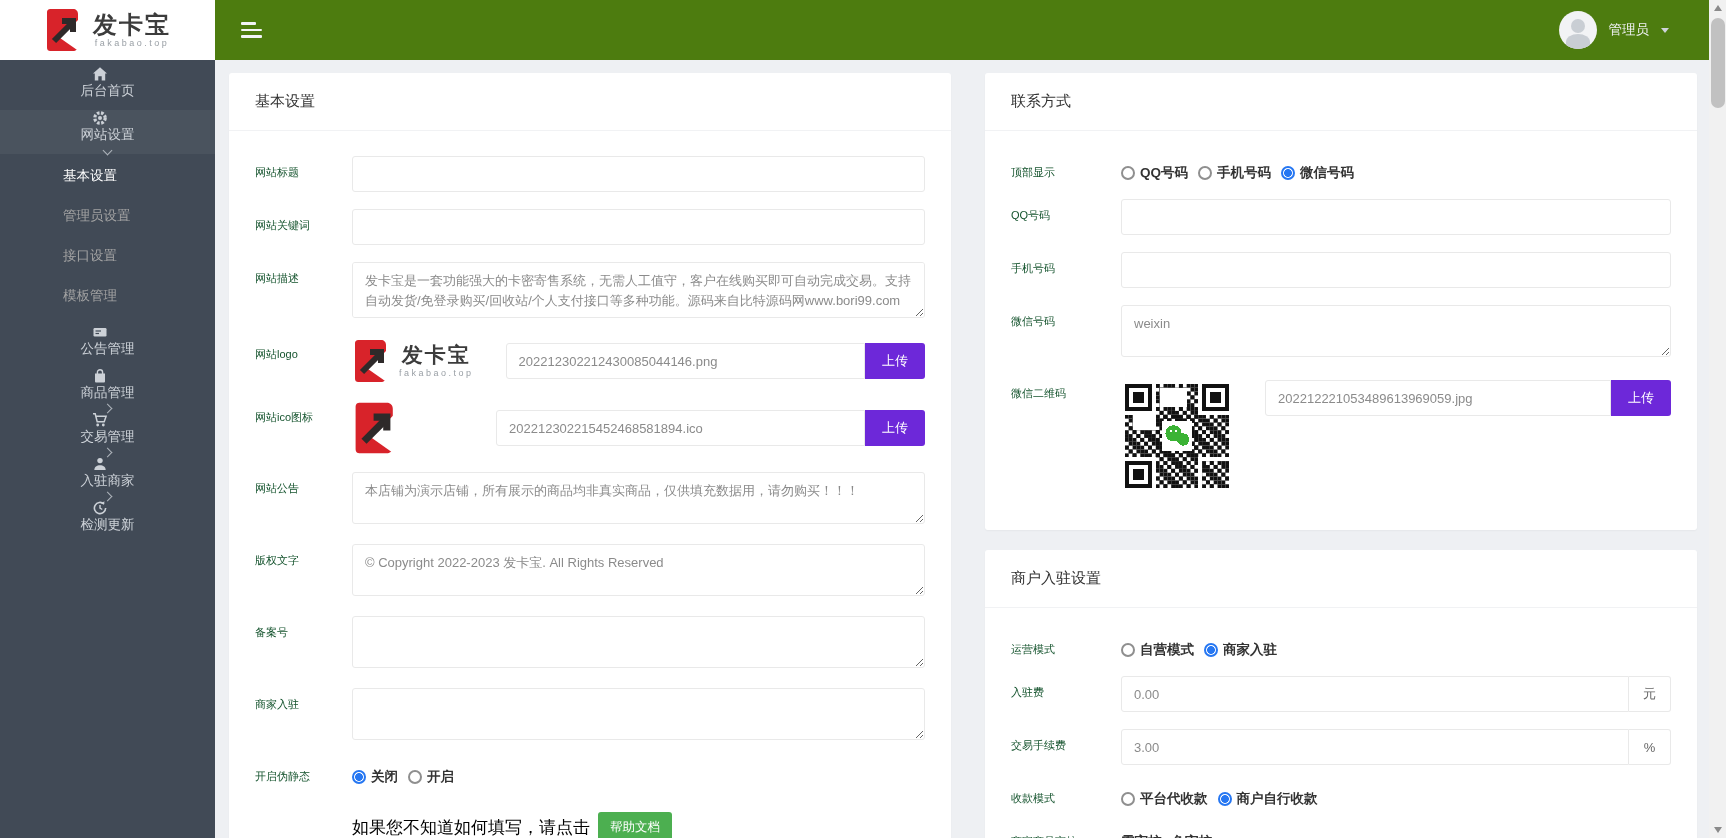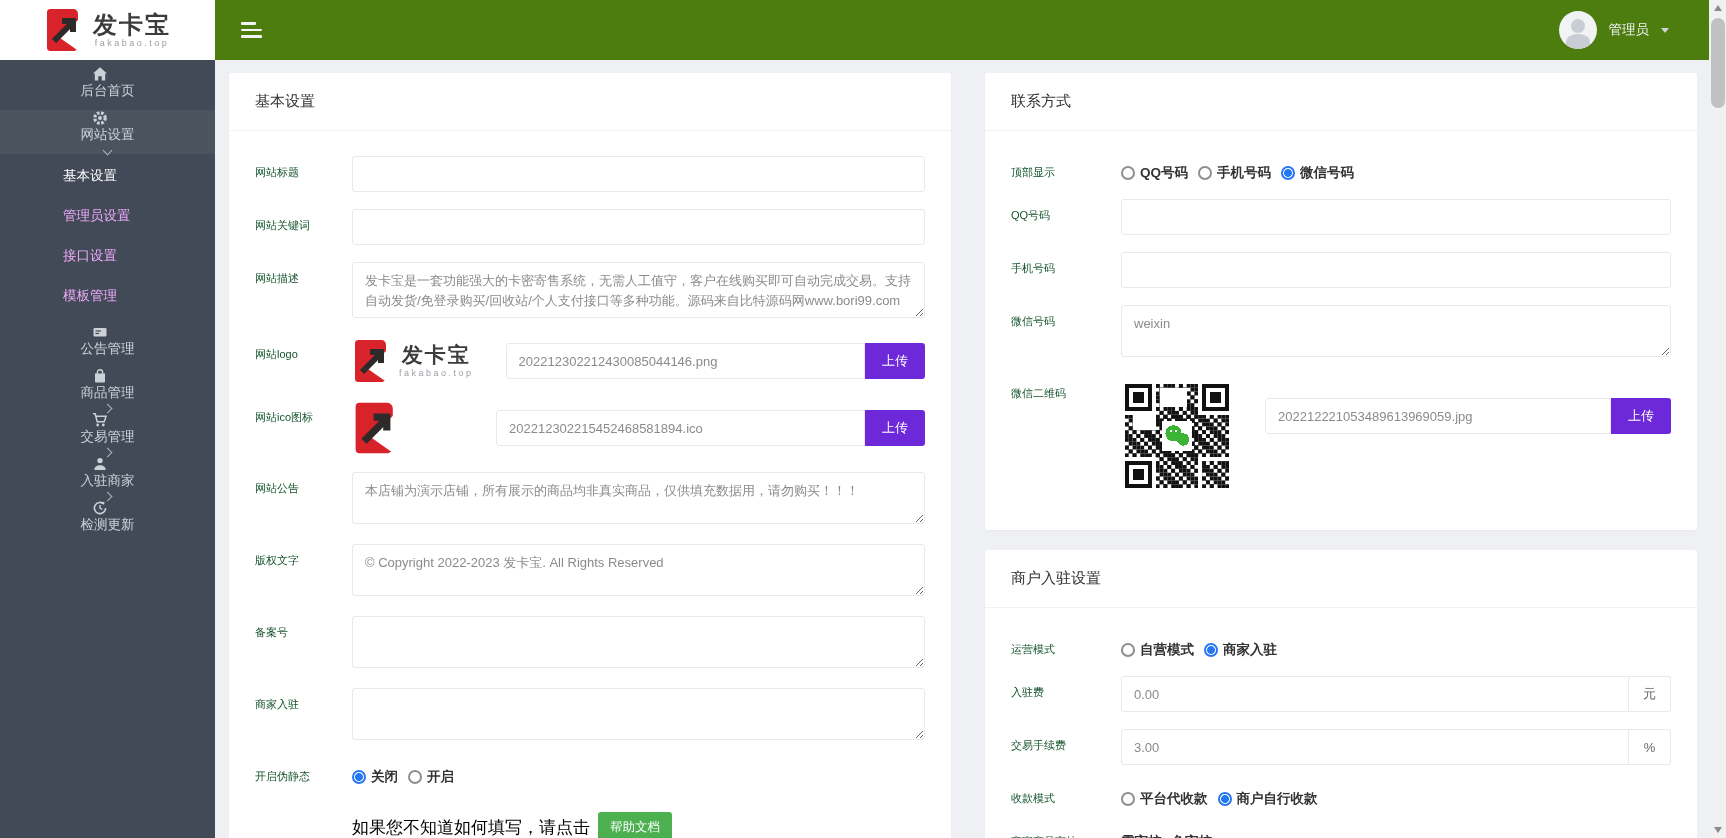--- a/index.html
+++ b/index.html
@@ -14,21 +14,21 @@
 .logo-domain { font-size:9px; color:#9aa0a6; letter-spacing:2.5px; margin-top:1px; }
 .nav { padding-top:6px; }
 .nav-item { height:44px; display:flex; align-items:center; padding:0 22px; color:#cdd2d8; cursor:pointer; font-size:13.5px; position:relative;flex-direction:column; }
 .nav-item .nav-ic { width:16px; height:16px; margin-right:15px; flex-shrink:0; display:inline-flex; }
 .nav-item.open { background:rgba(255,255,255,0.05); }
 .nav-item .spacer { flex:1; }
 .chev { width:7px; height:7px; border-right:1.6px solid #aeb4bb; border-bottom:1.6px solid #aeb4bb; display:inline-block; }
 .chev.right { transform:rotate(-45deg); }
 .chev.down { transform:rotate(45deg); margin-top:-3px; }
 .submenu { padding:2px 0 8px 0; }
-.sub-item { height:40px; line-height:40px; padding-left:63px; color:#f0abfc; cursor:pointer; font-size:13.5px; }
+.sub-item { height:40px; line-height:40px; padding-left:63px; color:#a3a3a3; cursor:pointer; font-size:13.5px; }
 .sub-item.active { color:#ffffff; }
 
 
 .topbar { position:absolute; left:215px; top:0; right:17px; height:60px; background:#4d7c0f; display:flex; align-items:center; z-index:4; }
 .burger { margin-left:26px; width:22px; height:16px; display:flex; flex-direction:column; justify-content:space-between; cursor:pointer; }
 .burger span { height:2.6px; background:#f2f4f6; border-radius:1px; }
 .burger span:nth-child(1){ width:15px; }
 .burger span:nth-child(2){ width:21px; }
 .burger span:nth-child(3){ width:21px; }
 .topbar .spacer { flex:1; }
@@ -72,21 +72,21 @@
 .radio.checked { border-color:#2677f2; background:radial-gradient(circle, #2677f2 0 3.6px, #fff 4.2px); }
 .radio-lbl { font-weight:700; color:#333; margin-right:10px; font-size:13.5px; }
 
 .help-row { display:flex; align-items:center; gap:8px; margin:26px 0 10px 97px; }
 .help-text { color:#000000; font-size:17px; }
 .btn-help { background:#4caf50; color:#fff; border:none; border-radius:3px; padding:7px 12px; font-size:12.5px; cursor:pointer; font-family:inherit; }
 
 .mt20 { margin-top:20px; }
 .qr-wrap { display:flex; align-items:flex-start; }
 .qr-box { width:112px; height:118px; margin-right:32px; flex-shrink:0; }
-.qr-wrap .igroup { flex:1; margin-top:21px; }
+.qr-wrap .igroup { flex:1; margin-top:3px; }
 
 
 .scrollbar { position:absolute; right:0; top:0; width:17px; height:838px; background:#f1f1f1; z-index:10; }
 .sb-arrow { position:absolute; left:50%; transform:translateX(-50%); width:0; height:0; border-left:4px solid transparent; border-right:4px solid transparent; }
 .sb-arrow.up { top:5px; border-bottom:6px solid #8a8a8a; }
 .sb-arrow.down { bottom:5px; border-top:6px solid #8a8a8a; }
 .sb-thumb { position:absolute; left:1.5px; top:18px; width:14px; height:90px; background:#c1c1c1; border-radius:7px; cursor:grab; }
 </style>
 </head>
 <body>

